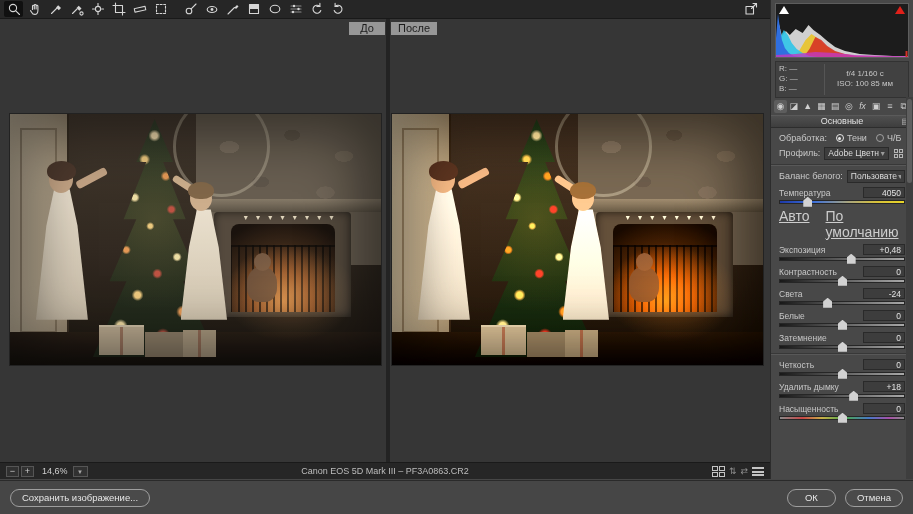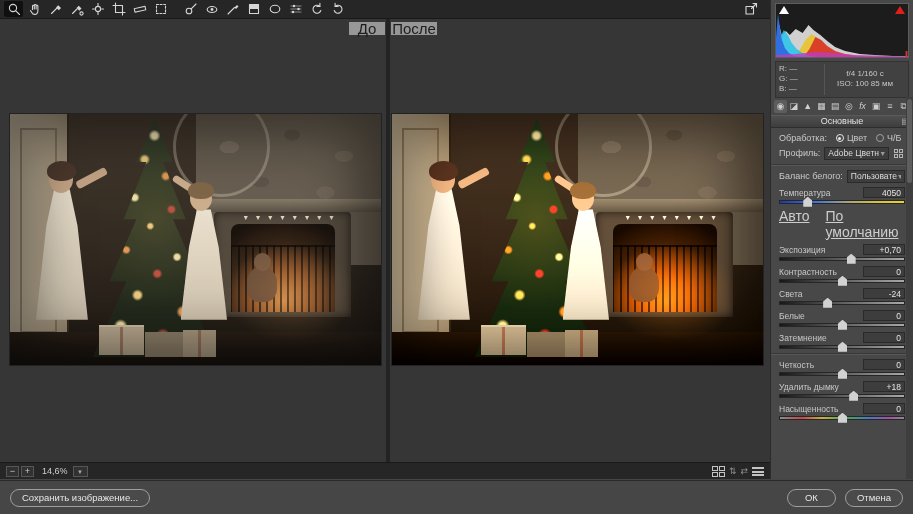--- a/index.html
+++ b/index.html
@@ -52,21 +52,21 @@
   .track.rainbow{background:linear-gradient(90deg,#8a8a8a,#c84848 18%,#c8b048 34%,#4ba84b 52%,#4878c8 72%,#a850a8 88%,#8a8a8a);}
   .thumb{position:absolute;top:-4px;width:9px;height:10px;background:#d2d2d2;clip-path:polygon(50% 0,100% 38%,100% 100%,0 100%,0 38%);cursor:grab;}
   .linksrow{display:flex;justify-content:center;gap:16px;font-size:14px;color:#cdcdcd;margin:1px 0 3px;}
   .linksrow span{text-decoration:underline;cursor:pointer;}
   .pscroll{position:absolute;right:0;top:97px;bottom:0;width:7px;background:#3e3e3e;}
   .pscroll i{position:absolute;left:1px;top:2px;width:5px;height:84px;background:#5e5e5e;border-radius:3px;cursor:grab;}
 
   
   .canvas{position:absolute;left:0;top:19px;width:770px;height:460px;background:#363636;}
   .vdivider{position:absolute;left:386px;top:0;width:4px;bottom:17px;background:#232323;}
-  .pvlabel{position:absolute;top:3px;height:13px;line-height:13px;background:#979797;color:#1d1d1d;font-size:15px;text-align:center;cursor:pointer;border:0;padding:0;}
+  .pvlabel{position:absolute;top:3px;height:13px;line-height:13px;background:#979797;color:#1d1d1d;font-size:11px;text-align:center;cursor:pointer;border:0;padding:0;}
   .pv-before{left:349px;width:36px;}
   .pv-after{left:391px;width:46px;}
   .photo{position:absolute;top:95px;width:371px;height:251px;background:#151515;box-shadow:0 0 0 1px #222;cursor:zoom-in;}
   .photo.before{left:10px;}
   .photo.after{left:392px;}
   .scene{position:absolute;inset:0;overflow:hidden;}
   .photo.before .scene{filter:sepia(.18) saturate(.92) brightness(.94) contrast(.97);}
   .photo.after .scene{filter:brightness(1.13) contrast(1.07) saturate(1.28);}
 
   .ph{position:absolute;}
@@ -315,20 +315,21 @@
           <div class="ph ph-glow"></div>
           <div class="ph ph-vignette"></div>
         </div>
       </div>
 
     <div class="statusbar">
       <div class="zbtn">−</div>
       <div class="zbtn">+</div>
       <div class="zoomval">14,6%</div>
       <div class="zdd">▼</div>
+      <div class="camtxt">Canon EOS 5D Mark III  –  PF3A0863.CR2</div>
       <div class="sicons">
         <div class="quad">
             <i></i>
             <i></i>
             <i></i>
             <i></i>
           </div>
         <span class="sico">⇅</span>
         <span class="sico">⇄</span>
         <div class="mlines"></div>
@@ -378,21 +379,21 @@
 
     <div class="phead">
       <span>Основные</span>
       <span class="pmenu">▤</span>
     </div>
 
     <div class="controls">
       <div class="crow">
         <span>Обработка:</span>
         <span class="radio sel"></span>
-        <span>Цвет</span>
+        <span>Тени</span>
         <span class="radio"></span>
         <span>Ч/Б</span>
       </div>
       <div class="crow">
         <span>Профиль:</span>
         <div class="select">
           <span>Adobe Цветной</span>
             <span class="caret">▼</span>
         </div>
         <div class="gridico">
@@ -422,21 +423,21 @@
           </div>
         </div>
       <div class="linksrow">
         <span>Авто</span>
         <span>По умолчанию</span>
       </div>
       <div id="tone-sliders">
           <div class="srow">
             <div class="shead">
               <span>Экспозиция</span>
-              <span class="vbox">+0,70</span>
+              <span class="vbox">+0,48</span>
             </div>
             <div class="track plain">
               <div class="thumb" style="left: calc(57% - 4px);"></div>
             </div>
           </div>
           <div class="srow">
             <div class="shead">
               <span>Контрастность</span>
               <span class="vbox">0</span>
             </div>

